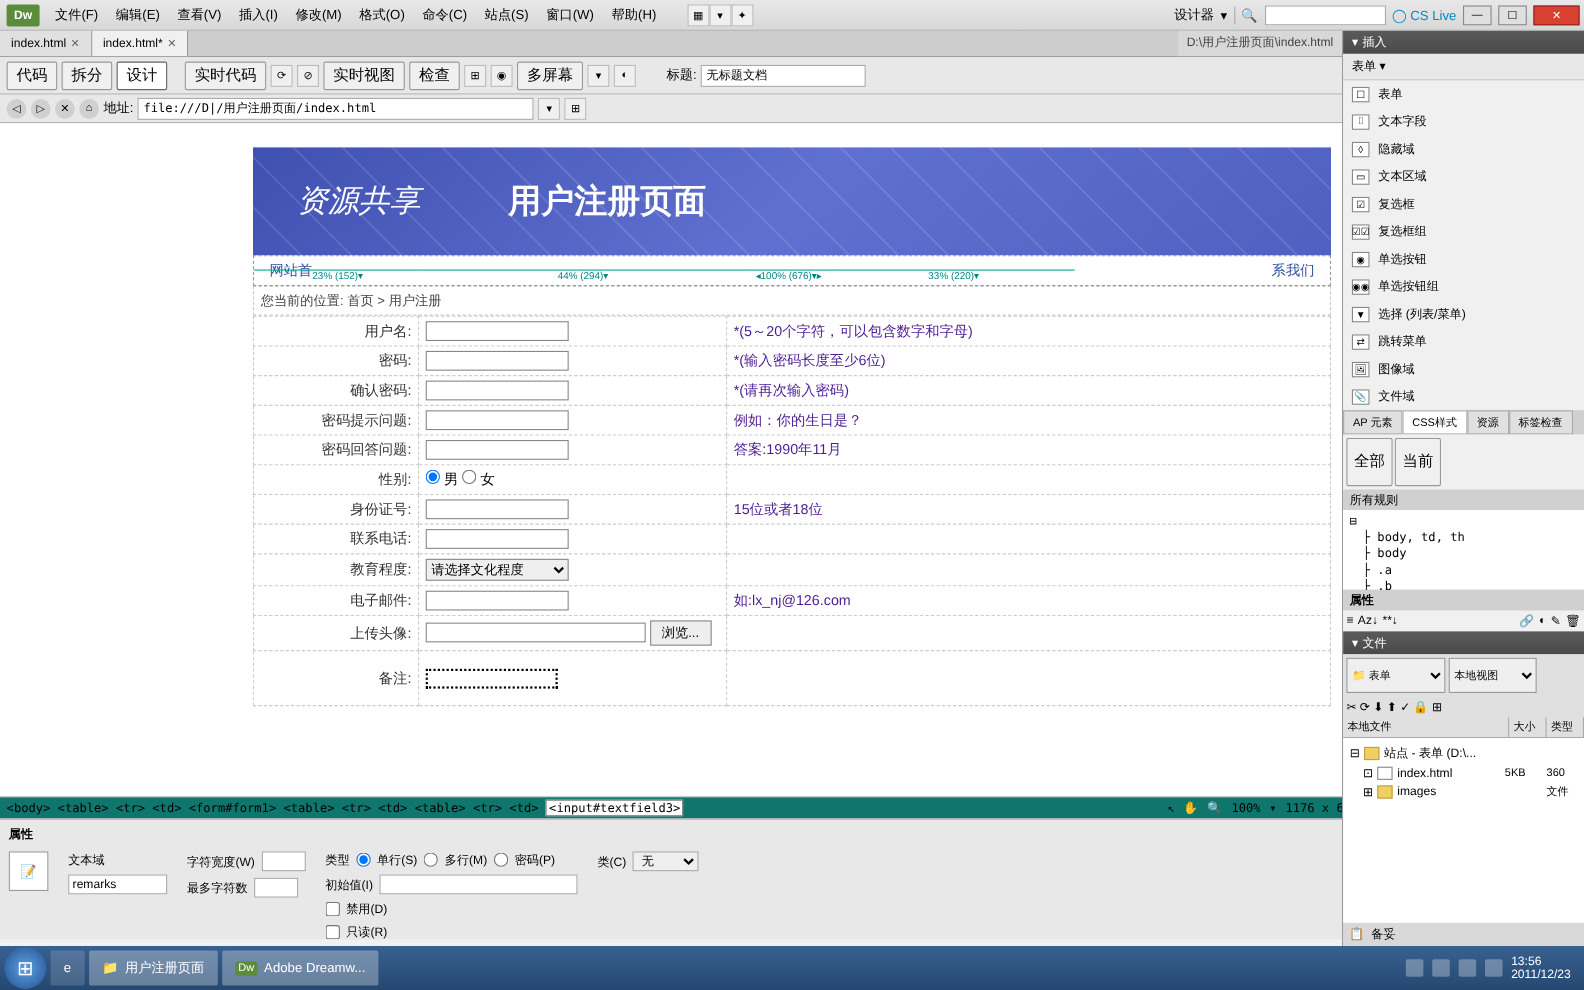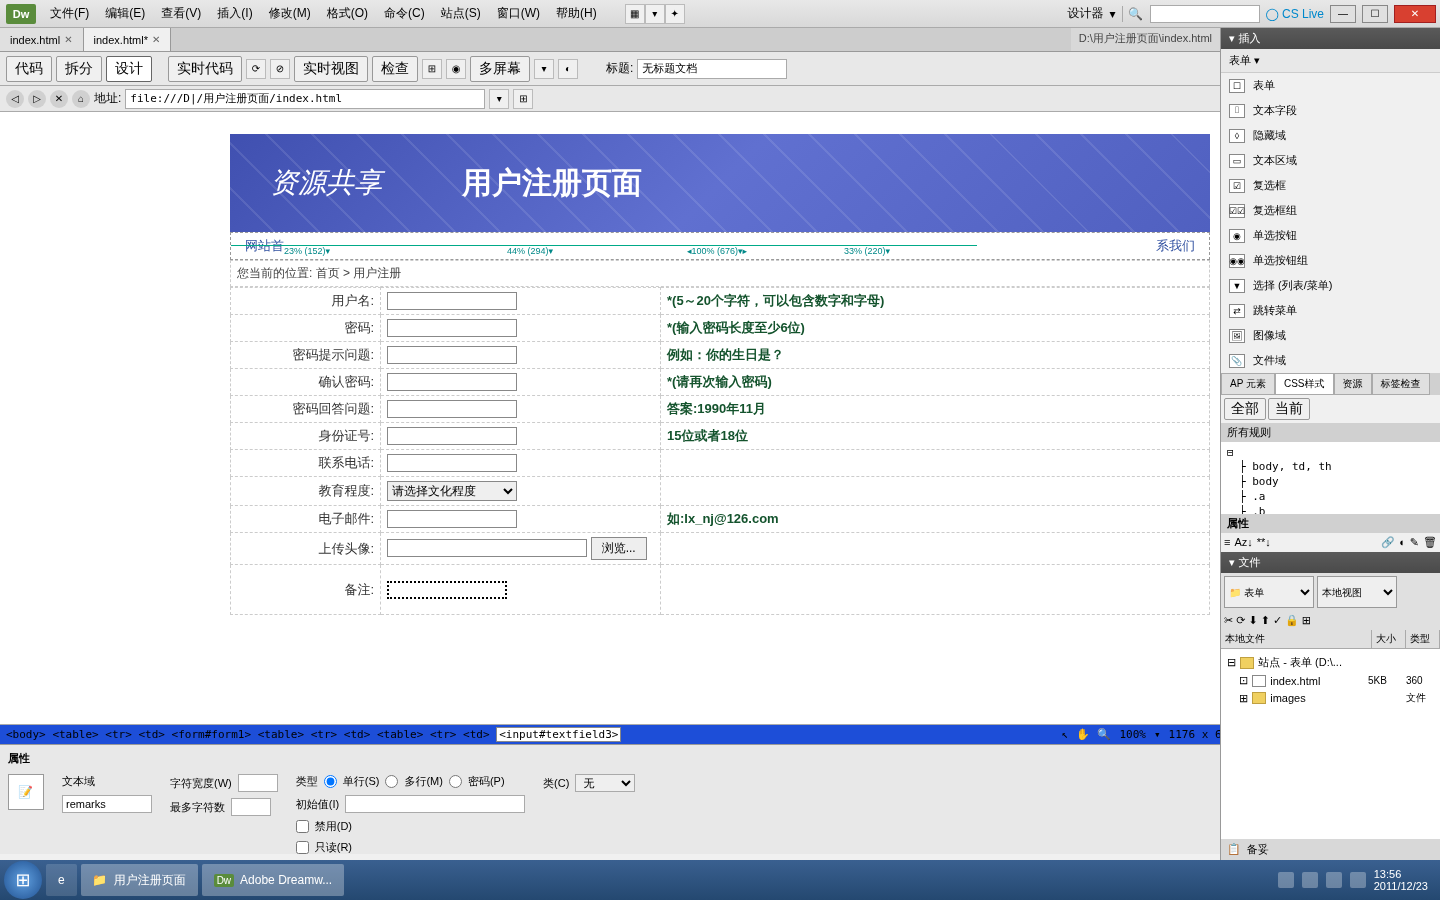--- a/index.html
+++ b/index.html
@@ -34,25 +34,25 @@
 .banner-t2 { font-size: 30px; font-weight: bold; margin-left: 80px; z-index: 1; }
 .nav-bar { height: 28px; display: flex; align-items: center; border: 1px dashed #999; font-size: 13px; color: #3050a0; position: relative; }
 .nav-item { padding: 0 14px; }
 .ruler-overlay { position: absolute; top: 12px; left: 0; right: 0; height: 14px; display: flex; font-size: 9px; color: #088; pointer-events: none; }
 .ruler-seg { border-top: 1px solid #0a8; text-align: center; }
 .breadcrumb { padding: 4px 6px; font-size: 12px; color: #444; border: 1px dashed #ccc; }
 .form-table { width: 100%; border-collapse: collapse; }
 .form-table td { border: 1px dashed #ccc; padding: 4px 6px; font-size: 13px; vertical-align: middle; height: 26px; }
 .form-table td:first-child { width: 150px; text-align: right; color: #333; }
 .form-table td:nth-child(2) { width: 280px; }
-.form-hint { color: #14532d; font-size: 12px; font-weight: bold; }
+.form-hint { color: #4c1d95; font-size: 12px; }
 .form-input { width: 130px; height: 18px; border: 1px solid #888; }
 .form-select { width: 130px; height: 20px; border: 1px solid #888; font-size: 12px; }
 .browse-btn { padding: 2px 10px; border: 1px solid #888; background: #eee; font-size: 12px; }
-.tag-selector { height: 20px; background: #1d4ed8; display: flex; align-items: center; padding: 0 6px; font-size: 11px; font-family: monospace; border-top: 1px solid #aaa; gap: 2px; }
+.tag-selector { height: 20px; background: #0f766e; display: flex; align-items: center; padding: 0 6px; font-size: 11px; font-family: monospace; border-top: 1px solid #aaa; gap: 2px; }
 .tag-selector span { cursor: pointer; }
 .tag-selector .status-right { margin-left: auto; display: flex; gap: 8px; align-items: center; }
 .prop-panel { height: 110px; background: #e8e8e8; border-top: 1px solid #999; padding: 4px 8px; }
 .prop-title { font-size: 11px; font-weight: bold; padding: 2px 0; }
 .prop-grid { display: flex; gap: 18px; align-items: flex-start; padding: 6px 0; }
 .prop-col { display: flex; flex-direction: column; gap: 6px; }
 .prop-row { display: flex; align-items: center; gap: 6px; font-size: 11px; }
 .prop-input { width: 60px; height: 18px; border: 1px solid #aaa; font-size: 11px; padding: 0 3px; }
 .prop-input.wide { width: 180px; }
 .right-panels { width: 220px; background: #e0e0e0; border-left: 1px solid #999; display: flex; flex-direction: column; position: absolute; right: 0; top: 28px; bottom: 40px; }
@@ -186,33 +186,38 @@
                   <td>用户名:</td>
                   <td><input class="form-input" style=""></td>
                   <td class="form-hint">*(5～20个字符，可以包含数字和字母)</td>
                 </tr>
         <tr>
                   <td>密码:</td>
                   <td><input class="form-input" style=""></td>
                   <td class="form-hint">*(输入密码长度至少6位)</td>
                 </tr>
         <tr>
+                  <td>确认密码:</td>
+                  <td><input class="form-input" style=""></td>
+                  <td class="form-hint">*(请再次输入密码)</td>
+                </tr>
+        <tr>
                   <td>密码提示问题:</td>
                   <td><input class="form-input" style=""></td>
                   <td class="form-hint">例如：你的生日是？</td>
                 </tr>
         <tr>
-                  <td>确认密码:</td>
-                  <td><input class="form-input" style=""></td>
-                  <td class="form-hint">*(请再次输入密码)</td>
-                </tr>
-        <tr>
                   <td>密码回答问题:</td>
                   <td><input class="form-input" style=""></td>
                   <td class="form-hint">答案:1990年11月</td>
+                </tr>
+        <tr>
+                  <td>性别:</td>
+                  <td><input type="radio" checked="" style=""> <span>男</span> <input type="radio" style=""> <span>女</span></td>
+                  <td></td>
                 </tr>
         <tr>
                   <td>身份证号:</td>
                   <td><input class="form-input" style=""></td>
                   <td class="form-hint">15位或者18位</td>
                 </tr>
         <tr>
                   <td>联系电话:</td>
                   <td><input class="form-input" style=""></td>
                   <td></td>
@@ -372,21 +377,21 @@
       </div>
   </div>
   <div class="css-tabs" id="css-tabs">
       <div class="css-tab">AP 元素</div>
       <div class="css-tab active">CSS样式</div>
       <div class="css-tab">资源</div>
       <div class="css-tab">标签检查</div>
     </div>
   <div class="panel-body">
     <div style="display:flex;padding:3px;gap:2px;">
-        <button class="tool-btn" style="padding:1px 6px;">全部</button>
+        <button class="tool-btn" style="padding:12px 6px;">全部</button>
         <button class="tool-btn" style="padding:1px 6px;">当前</button>
       </div>
     <div style="background:#d0d0d0;padding:2px 6px;font-weight:normal;">所有规则</div>
     <div class="css-rules" id="css-rules">
         <div style="padding-left:2px;">⊟ <style></div></style></div>
         <div class="css-rule">├ body, td, th</div>
         <div class="css-rule">├ body</div>
         <div class="css-rule">├ .a</div>
         <div class="css-rule">├ .b</div>
       </div>

